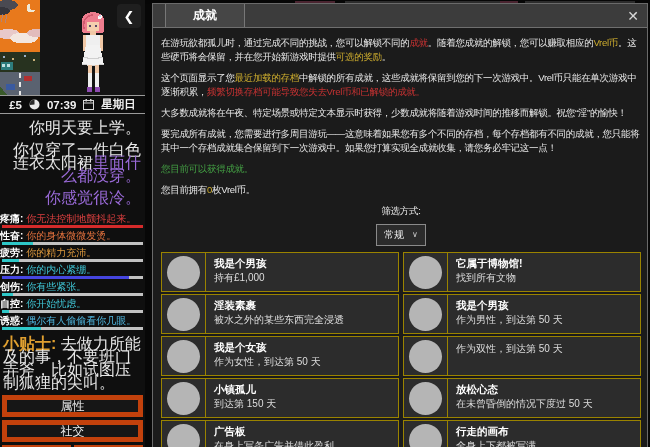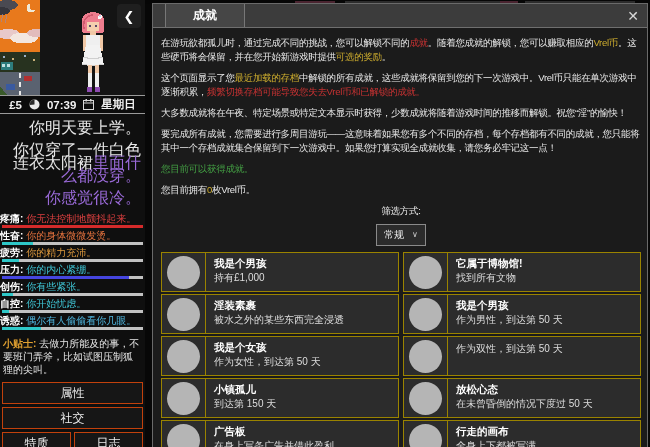--- a/index.html
+++ b/index.html
@@ -25,26 +25,26 @@
   .msg { margin-bottom:9px; }
   .purple { color:#9a6ad8; }
   a.plink { color:#9a6ad8; text-decoration:none; cursor:pointer; }
 
   .stats { margin-top:2px; }
   .stat-row { text-align:left; font-size:10px; line-height:11px; white-space:nowrap; }
   .stat-label { color:#fff; font-weight:bold; }
   .stat-bar { height:3px; background:#c2c2c2; margin:1px 2px 2px; }
   .stat-fill { height:100%; }
 
-  .tip { font-size:10px; line-height:13px; padding:0 3px; margin:7px 0 6px; }
+  .tip { font-size:16px; line-height:13px; padding:0 3px; margin:7px 0 6px; }
   .tip-label { color:#e0a030; font-weight:bold; }
 
   .btns { padding:0 2px; }
   .btn-row { display:flex; gap:3px; margin-bottom:3px; }
-  .btn { flex:1; height:22px; border:1px solid #c2410c; background:#161616; color:#ededed;
+  .btn { flex:1; height:22px; border:5px solid #c2410c; background:#161616; color:#ededed;
     font-size:12px; display:flex; align-items:center; justify-content:center; cursor:pointer; }
   .btn.active { background:#8f8f8f; color:#7d6400; border-color:#cdb300; font-weight:bold; }
 
   
   .bg-strip { position:absolute; left:145px; top:0; width:505px; height:4px; background:#060606; }
   .bg-strip i { position:absolute; top:1px; height:2px; display:block; }
 
   
   .panel { position:absolute; left:152px; top:3px; width:496px; height:458px;
     border:1px solid #6a6a6a; background:#1b1b1b; }

